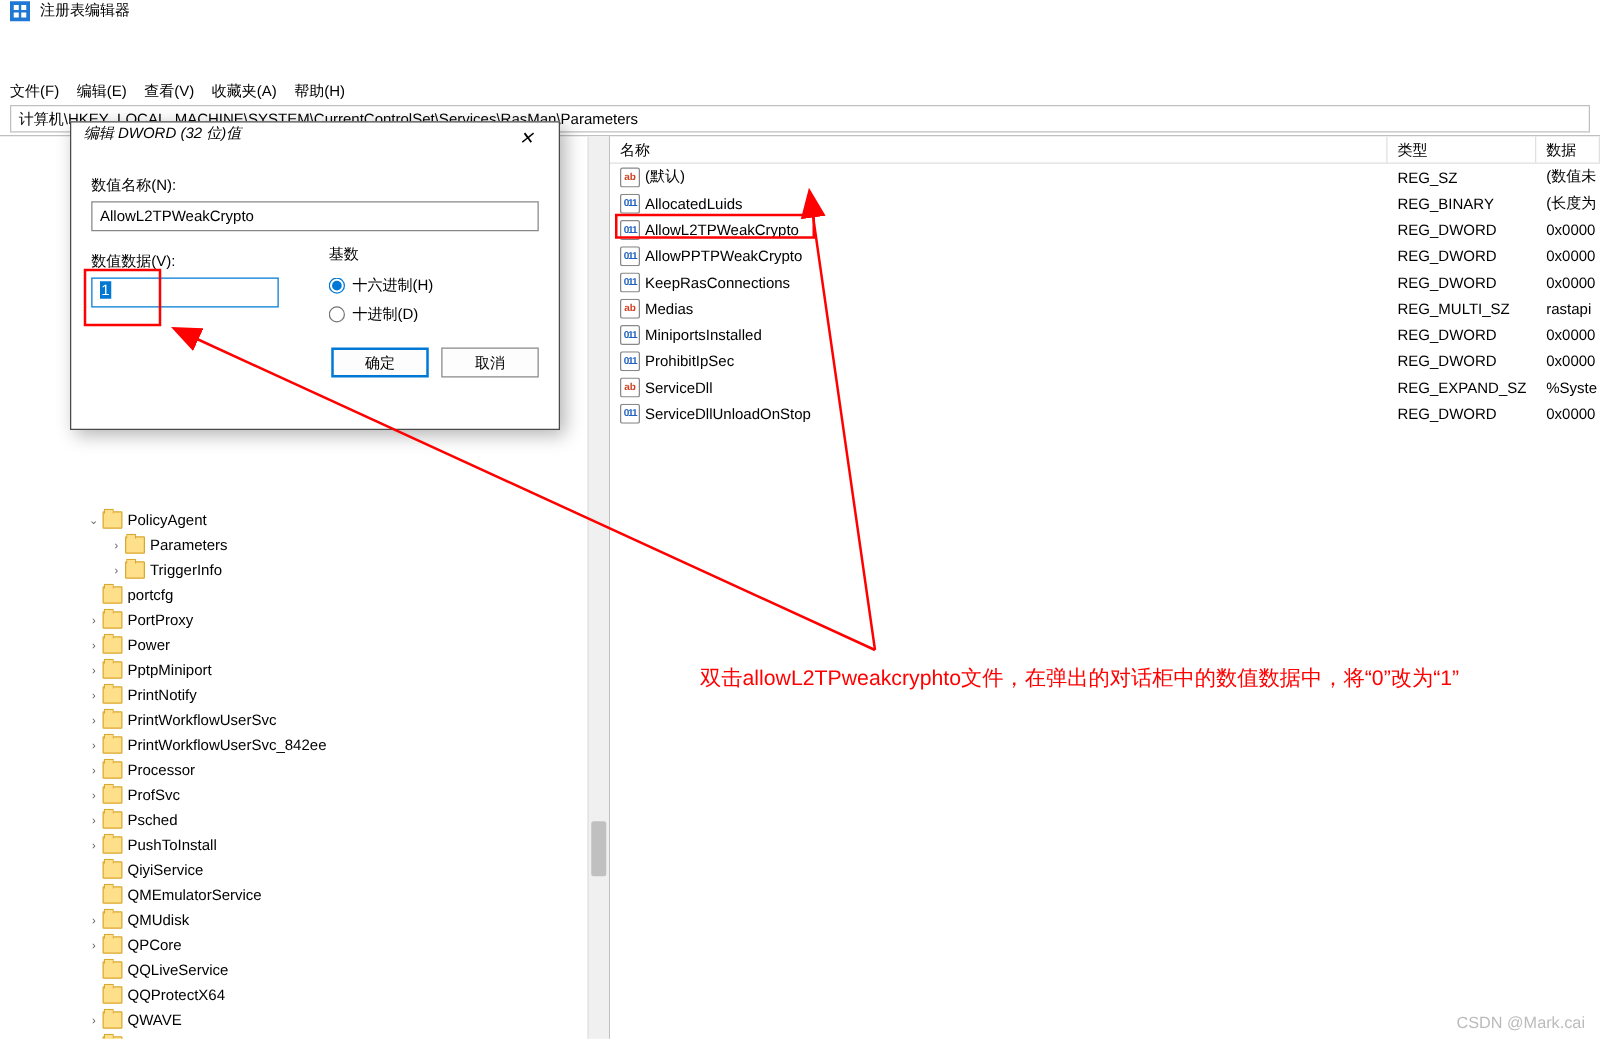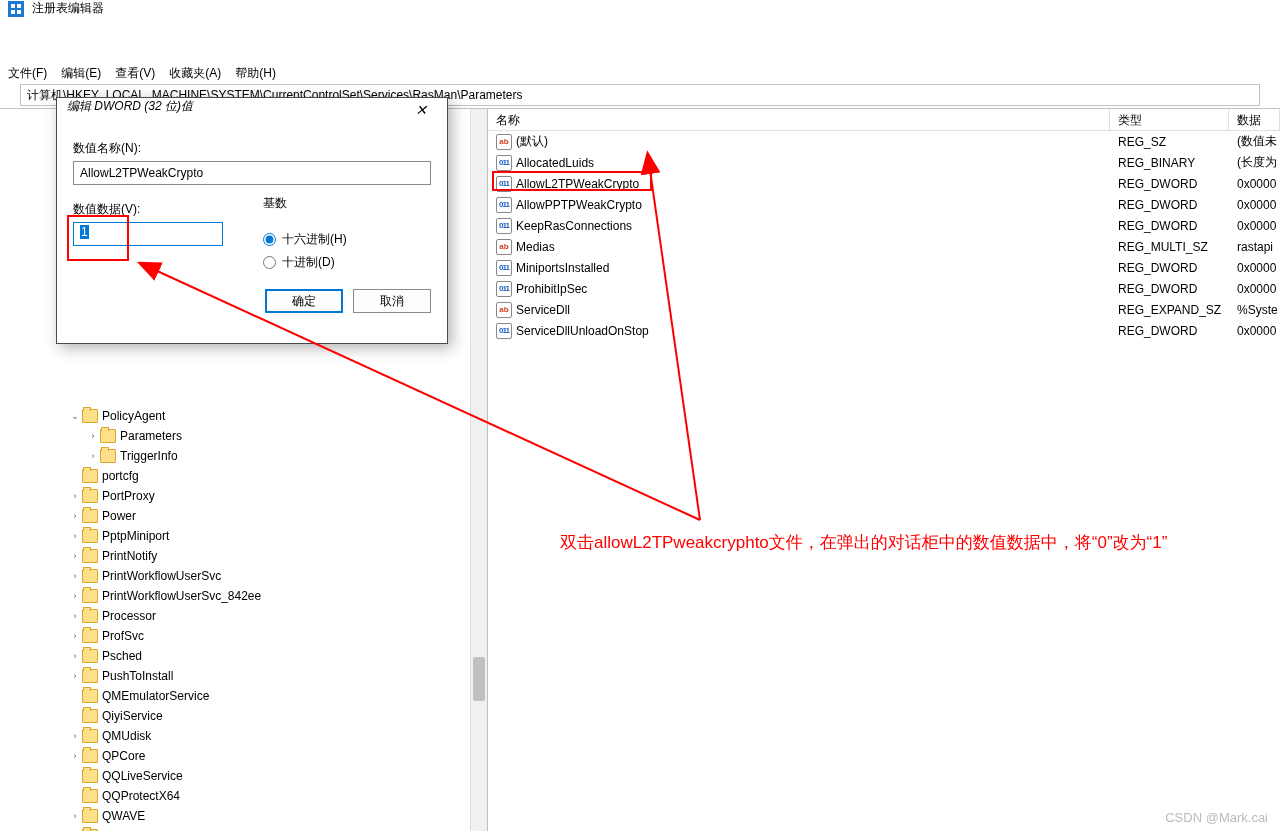--- a/index.html
+++ b/index.html
@@ -3,21 +3,21 @@
 <meta charset="utf-8">
 <style>
 * { margin: 0; padding: 0; box-sizing: border-box; font-family: "Microsoft YaHei", "Segoe UI", Tahoma, sans-serif; font-size: 12px; }
 html, body { width: 1280px; height: 831px; overflow: hidden; background: #fff; position: relative; }
 .window { width: 100%; height: 100%; display: flex; flex-direction: column; }
 .titlebar { height: 30px; display: flex; align-items: center; padding: 0 8px; background: #fff; }
 .titlebar .app-icon { width: 16px; height: 16px; background: #2078d5; margin-right: 8px; display: flex; align-items: center; justify-content: center; }
 .titlebar .app-icon svg { width: 12px; height: 12px; }
 .menubar { height: 22px; display: flex; align-items: center; padding: 0 8px; gap: 14px; margin-top: 48px; }
 .menubar span { cursor: default; }
-.addressbar { height: 22px; border: 1px solid #c0c0c0; margin: 2px 20px; padding: 2px 6px; display: flex; align-items: center; background: #fff; }
+.addressbar { height: 22px; border: 1px solid #c0c0c0; margin: 2px 8px; padding: 2px 6px; display: flex; align-items: center; background: #fff; }
 .content { flex: 1; display: flex; border-top: 1px solid #c0c0c0; position: relative; }
 .tree-pane { width: 488px; border-right: 1px solid #c0c0c0; overflow: hidden; position: relative; }
 .tree-scroll { position: absolute; right: 0; top: 0; bottom: 0; width: 17px; background: #f0f0f0; border-left: 1px solid #e0e0e0; }
 .tree-thumb { position: absolute; left: 2px; right: 2px; top: 548px; height: 44px; background: #c0c0c0; border-radius: 2px; }
 .tree { padding: 2px 0 2px 0; }
 .tree-item { display: flex; align-items: center; height: 20px; cursor: default; }
 .tree-item .toggle { width: 14px; text-align: center; color: #606060; font-size: 9px; }
 .tree-item .folder-icon { width: 16px; height: 14px; margin-right: 4px; background: #ffe08a; border: 1px solid #dba82f; border-radius: 1px; position: relative; }
 .tree-item .folder-icon::before { content: ""; position: absolute; top: -3px; left: 0; width: 6px; height: 3px; background: #ffe08a; border: 1px solid #dba82f; border-bottom: none; border-radius: 1px 1px 0 0; }
 .tree-item .label { white-space: nowrap; }
@@ -43,21 +43,21 @@
 .hl-box { border: 2px solid #ff0000; position: absolute; pointer-events: none; }
 .dialog { position: absolute; left: 56px; top: 97px; width: 392px; height: 247px; background: #fff; border: 1px solid #4a4a4a; box-shadow: 4px 4px 14px rgba(0,0,0,0.3); }
 .dialog-title { height: 30px; display: flex; justify-content: space-between; padding: 0 10px; font-style: italic; }
 .dialog-close { width: 32px; height: 24px; display: flex; align-items: center; justify-content: center; cursor: default; font-size: 14px; }
 .dialog-body { padding: 6px 16px; }
 .dlg-label { margin: 6px 0 4px; }
 .dlg-input { width: 100%; height: 24px; border: 1px solid #888; padding: 2px 6px; background: #fff; }
 .dlg-section { display: flex; margin-top: 10px; gap: 30px; }
 .dlg-left { width: 160px; }
 .dlg-right fieldset { border: none; }
-.dlg-right legend { margin-bottom: 19px; }
+.dlg-right legend { margin-bottom: 8px; }
 .radio-row { display: flex; align-items: center; gap: 6px; margin-bottom: 6px; }
 .radio-row input { accent-color: #0078d4; }
 .dlg-value { width: 150px; height: 24px; border: 1px solid #0078d4; padding: 2px 6px; background: #fff; color: #000; }
 .dlg-value .sel { background: #0078d4; color: #fff; padding: 0 1px; }
 .dlg-buttons { display: flex; justify-content: flex-end; gap: 10px; padding: 6px 16px 2px; }
 .dlg-btn { width: 78px; height: 24px; border: 1px solid #888; background: #fdfdfd; cursor: default; }
 .dlg-btn.primary { border: 2px solid #0078d4; }
 .annot-text { position: absolute; color: #ff0000; font-size: 17px; line-height: 26px; }
 .watermark { position: absolute; right: 12px; bottom: 6px; color: rgba(120,120,120,0.5); font-size: 13px; }
 svg.arrow { position: absolute; pointer-events: none; }
@@ -167,26 +167,26 @@
             <span class="label">Psched</span>
           </div>
           <div class="tree-item ind1">
             <span class="toggle">›</span>
             <span class="folder-icon"></span>
             <span class="label">PushToInstall</span>
           </div>
           <div class="tree-item ind1">
             <span class="toggle"></span>
             <span class="folder-icon"></span>
+            <span class="label">QiyiService</span>
+          </div>
+          <div class="tree-item ind1">
+            <span class="toggle"></span>
+            <span class="folder-icon"></span>
             <span class="label">QMEmulatorService</span>
-          </div>
-          <div class="tree-item ind1">
-            <span class="toggle"></span>
-            <span class="folder-icon"></span>
-            <span class="label">QiyiService</span>
           </div>
           <div class="tree-item ind1">
             <span class="toggle">›</span>
             <span class="folder-icon"></span>
             <span class="label">QMUdisk</span>
           </div>
           <div class="tree-item ind1">
             <span class="toggle">›</span>
             <span class="folder-icon"></span>
             <span class="label">QPCore</span>

